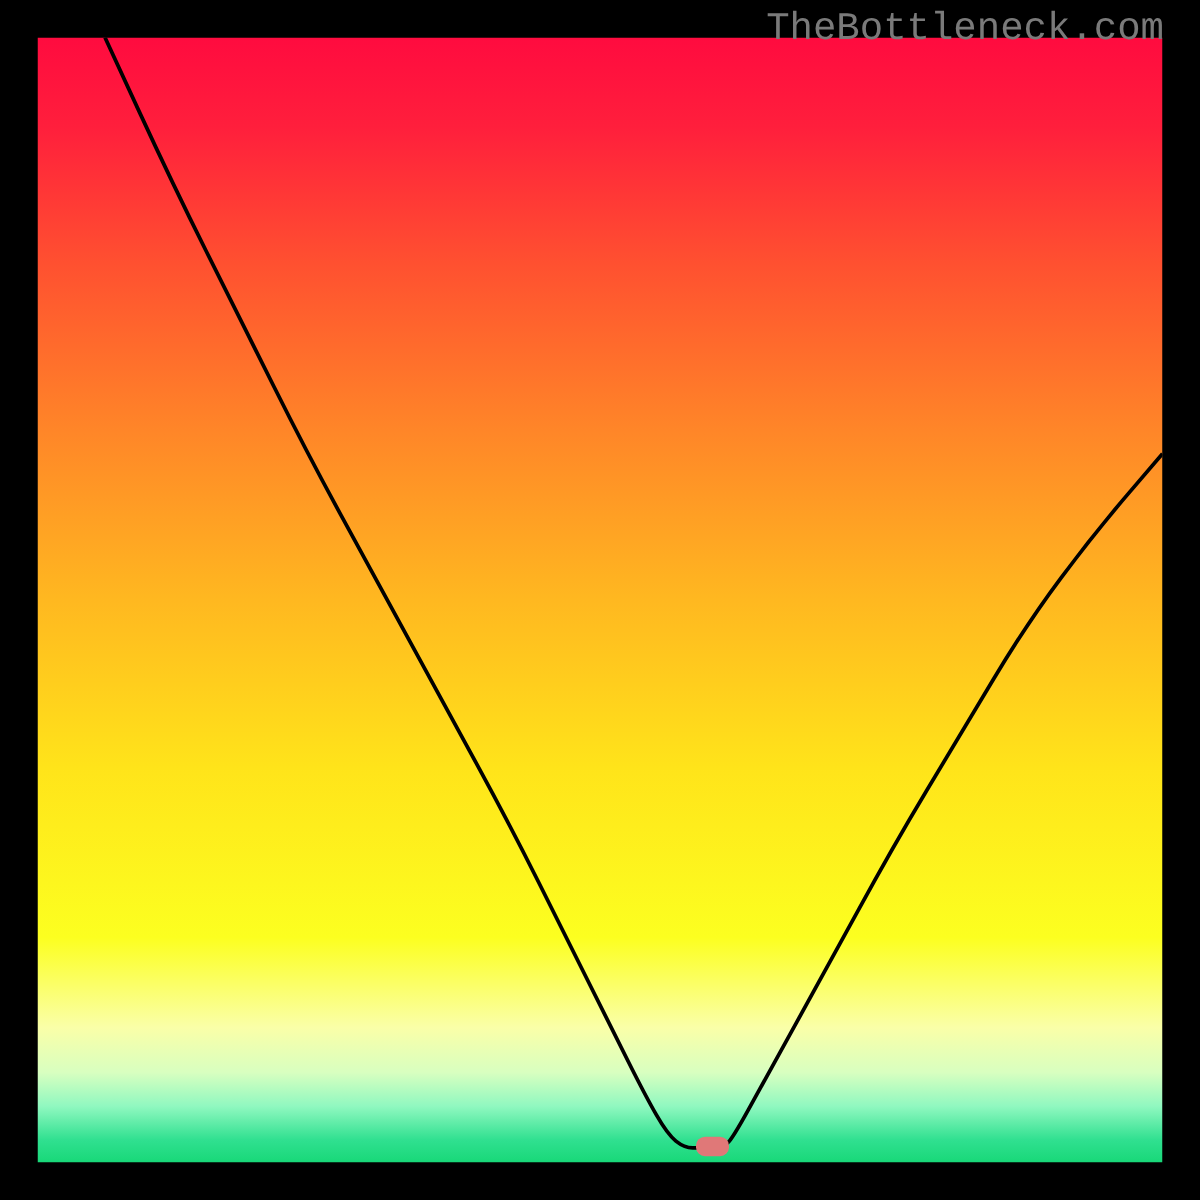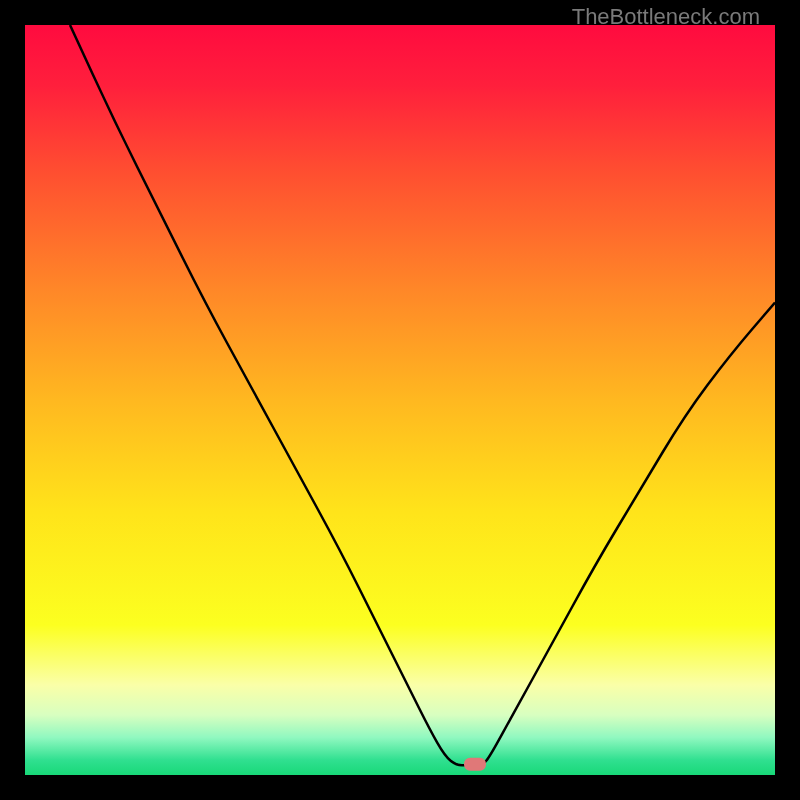--- a/index.html
+++ b/index.html
@@ -20,24 +20,24 @@
   .plot-area {
     position: absolute;
     left: 25px;
     top: 25px;
     width: 750px;
     height: 750px;
   }
   .watermark {
     position: absolute;
     top: 4px;
-    right: 40px;
+    right: 24px;
     color: #7a7a7a;
-    font-size: 22px;
-    font-family: Liberation Sans, sans-serif;
+    font-size: 26px;
+    font-family: Liberation Mono, monospace;
     z-index: 10;
   }
   svg {
     display: block;
   }
 </style>
 </head>
 <body>
 
 <div class="chart-frame">

